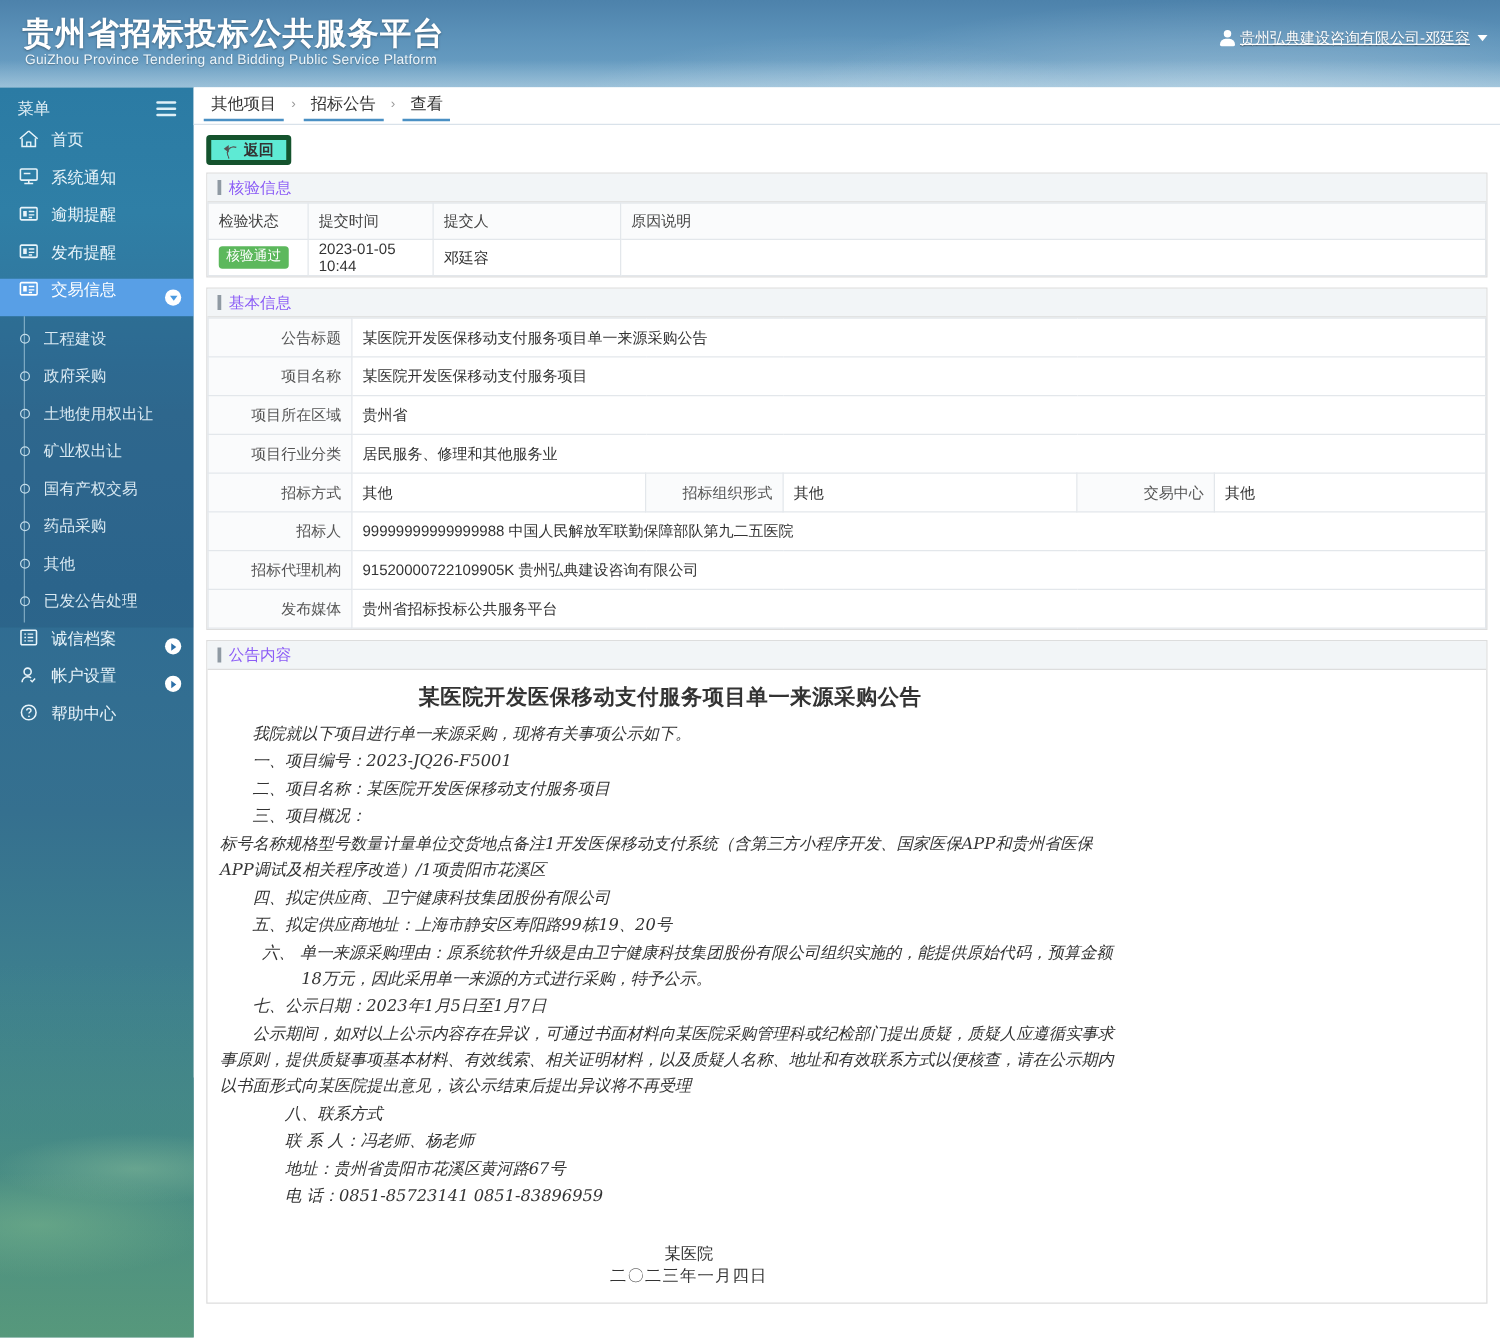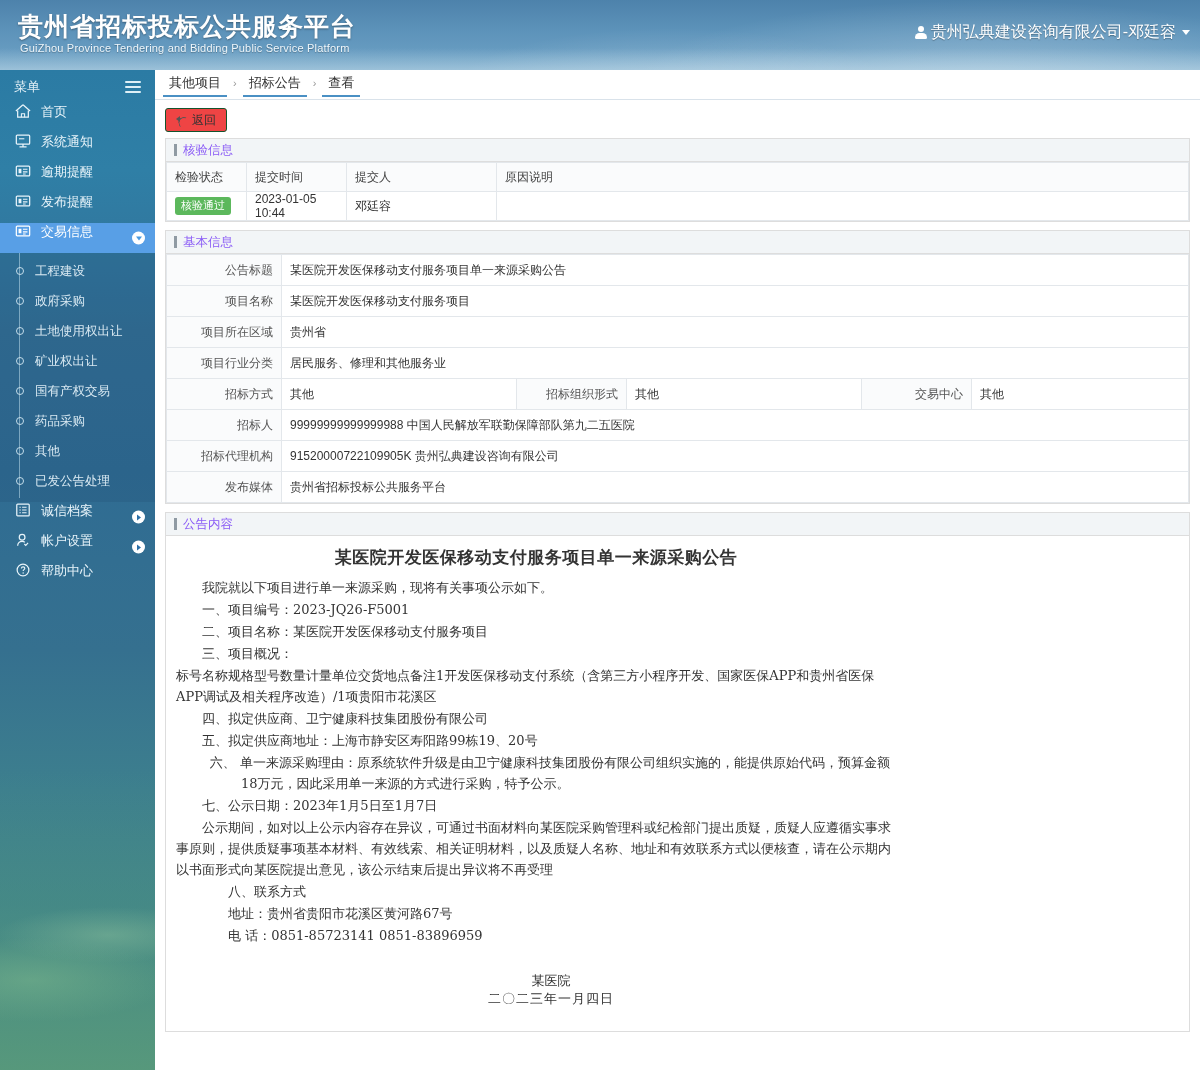--- a/index.html
+++ b/index.html
@@ -30,22 +30,22 @@
     text-shadow:0 1px 2px rgba(0,0,0,.35);
     font-family:"DejaVu Sans","Liberation Sans",sans-serif;
   }
   .hdr-sub {
     position:absolute; left:20px; top:42px;
     font-size:11px; color:#eef6fb; letter-spacing:.2px;
     text-shadow:0 1px 1px rgba(0,0,0,.3);
   }
   .hdr-user {
     position:absolute; right:10px; top:22px;
-    font-size:16px; color:#fff; display:flex; align-items:center; gap:4px;
-    text-shadow:0 1px 1px rgba(0,0,0,.3); cursor:pointer;
+    font-size:12px; color:#fff; display:flex; align-items:center; gap:4px;
+    text-shadow:0 1px 1px rgba(0,0,0,.3); cursor:pointer;text-decoration:underline;
   }
   .user-ico { width:12px; height:13px; position:relative; display:inline-block; }
   .user-ico:before{ content:""; position:absolute; left:3px; top:0; width:6px; height:6px; background:#fff; border-radius:50%; }
   .user-ico:after{ content:""; position:absolute; left:0; top:7px; width:12px; height:6px; background:#fff; border-radius:6px 6px 2px 2px; }
   .caret-d { width:0; height:0; border-left:4px solid transparent; border-right:4px solid transparent; border-top:5px solid #fff; margin-left:2px; }
 
   
   .sidebar {
     position:absolute; left:0; top:70px; width:155px; height:1000px;
     background:linear-gradient(180deg,#2b7ba4 0%,#2f7fa6 10%,#336f96 26%,#2f6c93 40%,#35708f 58%,#3d7f8e 72%,#44868b 84%,#4c8f86 100%);
@@ -93,22 +93,23 @@
   .main { position:absolute; left:155px; top:70px; width:1045px; height:792px; background:#fff; }
   .crumbbar { height:30px; border-bottom:1px solid #d9e2ea; background:#fff; display:flex; align-items:flex-end; padding-left:8px; }
   .crumbs { display:flex; align-items:center; gap:6px; font-size:13px; color:#333; padding-bottom:2px; }
   .crumb { position:relative; padding:0 6px 5px 6px; cursor:pointer; }
   .crumb:after{ content:""; position:absolute; left:0; right:0; bottom:0; height:2px; background:#4a90c4; }
   .crumb-sep { color:#999; font-size:11px; padding-bottom:5px; }
 
   .toolbar { padding:8px 0 6px 10px; }
   .btn-back {
     display:inline-flex; align-items:center; gap:4px; height:24px; padding:0 10px;
-    border:1px solid #14532d; background:#ef4444; border-radius:3px; font-size:12px; color:#333;
+    border:4px solid #14532d; background:#5eead4; border-radius:3px; font-size:12px; color:#333;
     cursor:pointer;
+    font-weight:bold;
   }
   .undo-ico { width:12px; height:11px; position:relative; display:inline-block; }
   .undo-ico:before{
     content:""; position:absolute; left:2px; top:2px; width:9px; height:7px;
     border:1.4px solid #555; border-right-color:transparent; border-bottom-color:transparent;
     border-radius:6px 6px 0 0; transform:rotate(-20deg);
   }
   .undo-ico:after{
     content:""; position:absolute; left:0; top:1px; width:0;height:0;
     border-top:3px solid transparent;border-bottom:3px solid transparent;border-right:4px solid #555;
@@ -133,21 +134,21 @@
   }
 
   table.form { width:100%; border-collapse:collapse; table-layout:fixed; }
   table.form td { border:1px solid #e3e7eb; font-size:12px; height:31px; padding:0 8px; vertical-align:middle; }
   table.form td.lbl { background:#fafbfc; color:#555; text-align:right; padding-right:8px; }
   table.form td.val { color:#333; }
 
   
   .doc { padding:6px 10px 12px 10px; font-family:"DejaVu Serif","Liberation Serif",serif; color:#333; }
   .doc-title { text-align:center; font-size:17px; font-weight:bold; margin:4px 0 8px 0; letter-spacing:.5px;}
-  .doc p { margin:0 0 1px 0; font-size:13px; line-height:21px; }
+  .doc p { margin:0 0 1px 0; font-size:13px; line-height:21px;font-style:italic; }
   .ind1 { text-indent:2em; }
   .smallblk { font-size:11.5px; line-height:19px; text-indent:0; margin:2px 0 3px 0; }
   .hang { padding-left:5em; text-indent:-2.4em; }
   .sig1 { text-align:center; margin-top:26px; padding-left:30px; font-size:13px; }
   .sig2 { text-align:center; padding-left:30px; font-size:13px; letter-spacing:1px; }
   .doc .lead { padding-left:4em; }
   .contentwrap { width:720px; }
 </style>
 </head>
 <body>
@@ -400,20 +401,21 @@
           <p class="ind1">一、项目编号：2023-JQ26-F5001</p>
           <p class="ind1">二、项目名称：某医院开发医保移动支付服务项目</p>
           <p class="ind1">三、项目概况：</p>
           <p class="smallblk">标号名称规格型号数量计量单位交货地点备注1开发医保移动支付系统（含第三方小程序开发、国家医保APP和贵州省医保APP调试及相关程序改造）/1项贵阳市花溪区</p>
           <p class="ind1">四、拟定供应商、卫宁健康科技集团股份有限公司</p>
           <p class="ind1">五、拟定供应商地址：上海市静安区寿阳路99栋19、20号</p>
           <p class="hang">六、 单一来源采购理由：原系统软件升级是由卫宁健康科技集团股份有限公司组织实施的，能提供原始代码，预算金额18万元，因此采用单一来源的方式进行采购，特予公示。</p>
           <p class="ind1">七、公示日期：2023年1月5日至1月7日</p>
           <p class="ind1">公示期间，如对以上公示内容存在异议，可通过书面材料向某医院采购管理科或纪检部门提出质疑，质疑人应遵循实事求事原则，提供质疑事项基本材料、有效线索、相关证明材料，以及质疑人名称、地址和有效联系方式以便核查，请在公示期内以书面形式向某医院提出意见，该公示结束后提出异议将不再受理</p>
           <p class="lead">八、联系方式</p>
+          <p class="lead">联 系 人：冯老师、杨老师</p>
           <p class="lead">地址：贵州省贵阳市花溪区黄河路67号</p>
           <p class="lead">电      话：0851-85723141      0851-83896959</p>
           <div class="sig1">某医院</div>
           <div class="sig2">二〇二三年一月四日</div>
         </div>
       </div>
     </div>
 
   </div>
 </div>

